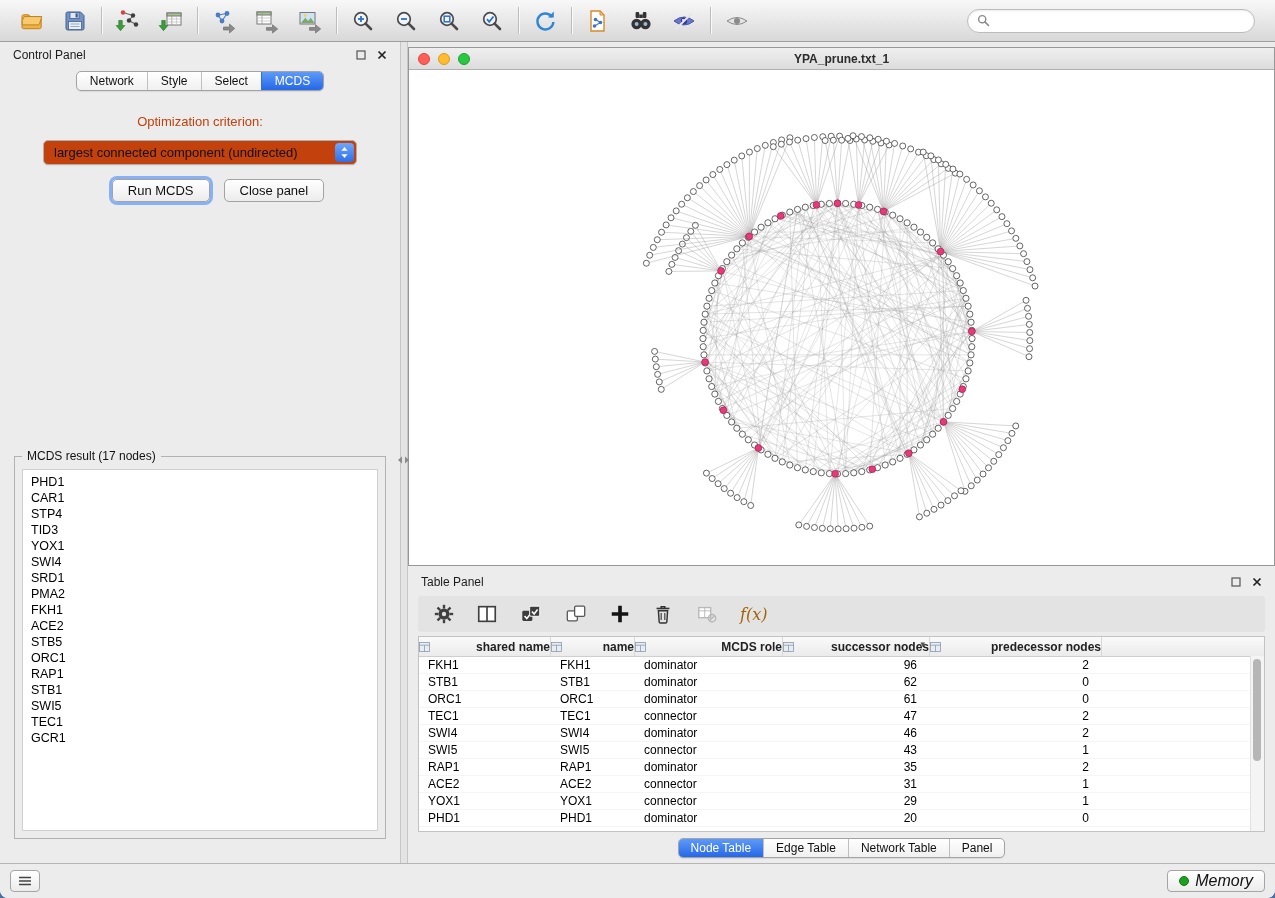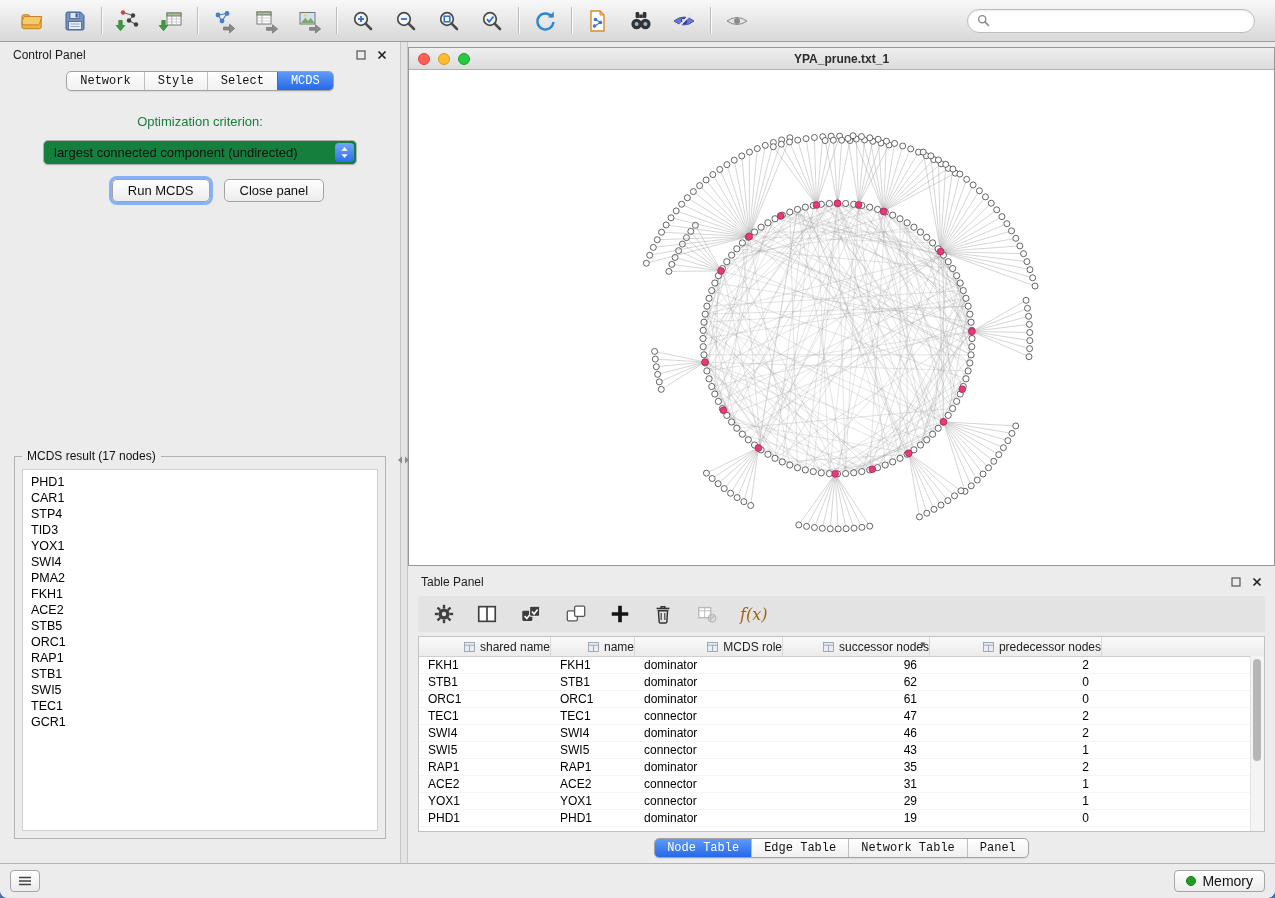--- a/index.html
+++ b/index.html
@@ -16,27 +16,27 @@
     border:1px solid #bcbcbc;border-radius:12px;display:flex;align-items:center;padding:0 9px;gap:5px;
     box-shadow:inset 0 1px 2px rgba(0,0,0,.08);}
   .search-input{border:none;outline:none;flex:1;font:12px "Liberation Sans",sans-serif;background:transparent;}
   
   .main{flex:1;display:flex;min-height:0;}
   .control-panel{width:400px;flex:none;display:flex;flex-direction:column;background:#ececec;min-height:0;}
   .cp-header,.tp-header{height:26px;flex:none;display:flex;align-items:center;padding:0 13px;font-size:12px;color:#1c1c1c;}
   .win-btns{margin-left:auto;display:flex;gap:11px;align-items:center;}
   .cp-tabs-row{flex:none;display:flex;justify-content:center;padding:3px 0 9px;}
   .segmented{display:inline-flex;border:1px solid #a3a3a3;border-radius:5px;overflow:hidden;
-    background:linear-gradient(#ffffff,#f0f0f0);box-shadow:0 1px 1px rgba(0,0,0,.08);font-family:Liberation Mono, monospace;}
+    background:linear-gradient(#ffffff,#f0f0f0);box-shadow:0 1px 1px rgba(0,0,0,.08);}
   .segment{padding:2px 13px;font-size:12px;color:#111;border-left:1px solid #bfbfbf;display:flex;align-items:center;white-space:nowrap;}
   .segmented div.segment:first-of-type{border-left:none;}
   .segment.selected{background:linear-gradient(#5e9af8,#2568e8);color:#fff;border-left-color:#2e6fd8;}
   .cp-body{flex:1;display:flex;flex-direction:column;align-items:center;min-height:0;}
-  .opt-label{font-size:13px;margin:14px 0 11px;color:#15803d;}
-  .dropdown{width:312px;height:23px;background:#15803d;border:1px solid #b0b0b0;border-radius:5px;
+  .opt-label{font-size:13px;margin:14px 0 11px;color:#c2410c;}
+  .dropdown{width:312px;height:23px;background:#c2410c;border:1px solid #b0b0b0;border-radius:5px;
     display:flex;align-items:center;box-shadow:0 1px 1px rgba(0,0,0,.06);}
   .dd-text{flex:1;font-size:13px;padding:0 10px;white-space:nowrap;overflow:hidden;color:#111;}
   .dd-btn{width:19px;height:19px;margin-right:2px;border-radius:4px;flex:none;
     background:linear-gradient(#71a7f9,#2d6fe8);display:flex;align-items:center;justify-content:center;}
   .btn-row{display:flex;gap:14px;margin-top:14px;padding-left:36px;}
   .mac-btn{font:13px "Liberation Sans",sans-serif;padding:3px 15px;color:#111;
     background:linear-gradient(#ffffff,#ececec);border:1px solid #a3a3a3;border-radius:5px;}
   .mac-btn.focused{box-shadow:0 0 0 3px rgba(92,152,250,.7);}
   .result-group{margin:auto 14px 24px;align-self:stretch;border:1px solid #b2b2b2;position:relative;padding:12px 7px 7px;}
   .result-group-title{position:absolute;top:-8px;left:7px;background:#ececec;padding:0 5px;font-size:12px;color:#111;}
@@ -58,39 +58,39 @@
   .nw-title{margin:0 auto;font-size:12px;font-weight:bold;color:#2c2c2c;}
   .nw-canvas{flex:1;display:block;width:100%;height:494px;background:#fff;}
   
   .table-panel{flex:1;margin-top:3px;display:flex;flex-direction:column;background:#ececec;min-height:0;}
   .tp-toolbar{height:36px;flex:none;margin:1px 10px 0;background:#e3e3e3;border-radius:3px;
     display:flex;align-items:center;gap:21px;padding:0 15px;}
   .fx-label{font-family:"DejaVu Serif",serif;font-style:italic;font-size:16px;color:#a16207;}
   .tp-table{flex:1;margin:4px 10px 0;background:#fff;border:1px solid #c2c2c2;position:relative;overflow:hidden;
     display:flex;flex-direction:column;min-height:0;}
   .t-head{display:flex;height:19px;flex:none;background:linear-gradient(#fafafa,#ebebeb);border-bottom:1px solid #cfcfcf;}
-  .th{display:flex;align-items:center;justify-content:flex-end;gap:5px;font-size:12px;color:#222;
-    border-right:1px solid #d8d8d8;height:100%;box-sizing:border-box;position:relative;}
+  .th{display:flex;align-items:center;justify-content:space-between;gap:5px;font-size:12px;color:#222;
+    border-right:1px solid #d8d8d8;height:100%;box-sizing:border-box;position:relative;font-weight:bold;}
   .th-fill{flex:1;height:100%;}
   .c0{width:132px;}.c1{width:84px;}.c2{width:148px;}.c3{width:147px;}.c4{width:172px;}
   .menu-ind{position:absolute;right:4px;top:2px;font-size:9px;color:#555;}
   .tbody{flex:1;overflow:hidden;}
   .tr{display:flex;height:16px;align-items:center;font-size:12px;color:#000;border-bottom:1px solid #f5f5f5;}
   .td{box-sizing:border-box;white-space:nowrap;overflow:hidden;}
   .td.c0{padding-left:9px;}.td.c1{padding-left:9px;}.td.c2{padding-left:9px;}
   .td.c3,.td.c4{text-align:right;padding-right:13px;}
   .vsb{position:absolute;top:19px;right:0;bottom:0;width:13px;background:#f4f4f4;border-left:1px solid #e2e2e2;}
   .vsb-thumb{position:absolute;top:3px;left:2px;width:8px;height:102px;border-radius:4px;background:#b6b6b6;}
   .tp-tabs{height:31px;flex:none;display:flex;align-items:center;justify-content:center;}
   .tp-tabs .segment{padding:2px 12px;}
   
   .status-bar{height:34px;flex:none;border-top:1px solid #b5b5b5;display:flex;align-items:center;
     padding:0 10px;background:#ececec;}
   .sb-btn{height:20px;border:1px solid #a5a5a5;border-radius:4px;background:linear-gradient(#fff,#ececec);
-    display:flex;align-items:center;justify-content:center;gap:6px;padding:0 7px;font-size:14px;color:#111;}
+    display:flex;align-items:center;justify-content:center;gap:6px;padding:0 7px;font-size:16px;color:#111;font-style:italic;}
   .memory-btn{margin-left:auto;padding:0 11px;}
   .mem-dot{width:10px;height:10px;border-radius:50%;background:#1f9f1f;border:1px solid #157a15;box-sizing:border-box;}
 </style>
 </head>
 <body>
 
 <div class="window">
 
   <div class="toolbar">
     <div class="tb-group">
@@ -314,20 +314,21 @@
               <div class="result-item">CAR1</div>
 
               <div class="result-item">STP4</div>
 
               <div class="result-item">TID3</div>
 
               <div class="result-item">YOX1</div>
 
               <div class="result-item">SWI4</div>
 
+              <div class="result-item">SRD1</div>
 
               <div class="result-item">PMA2</div>
 
               <div class="result-item">FKH1</div>
 
               <div class="result-item">ACE2</div>
 
               <div class="result-item">STB5</div>
 
               <div class="result-item">ORC1</div>
@@ -1173,21 +1174,21 @@
                 <span class="td c1">YOX1</span>
                 <span class="td c2">connector</span>
                 <span class="td c3">29</span>
                 <span class="td c4">1</span>
               </div>
 
               <div class="tr">
                 <span class="td c0">PHD1</span>
                 <span class="td c1">PHD1</span>
                 <span class="td c2">dominator</span>
-                <span class="td c3">19</span>
+                <span class="td c3">20</span>
                 <span class="td c4">0</span>
               </div>
             </div>
           <div class="vsb">
             <div class="vsb-thumb"></div>
           </div>
         </div>
         <div class="tp-tabs">
           <div class="segmented">
 

